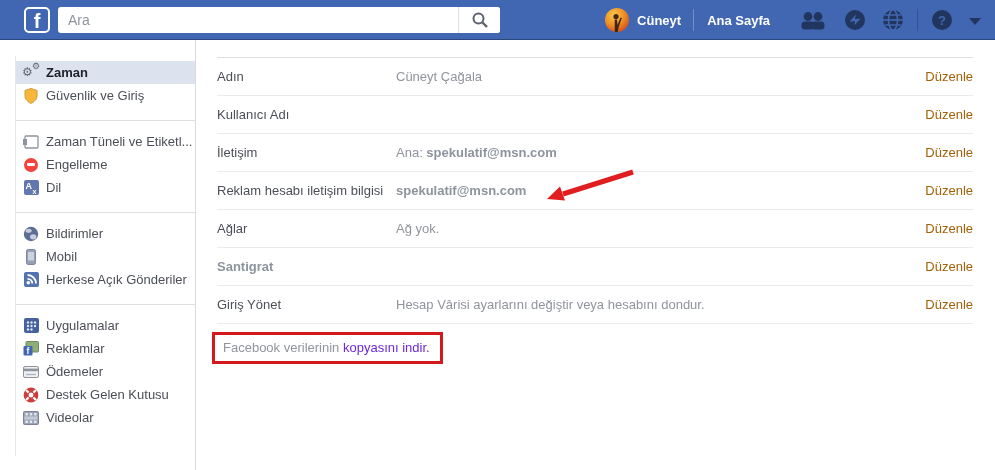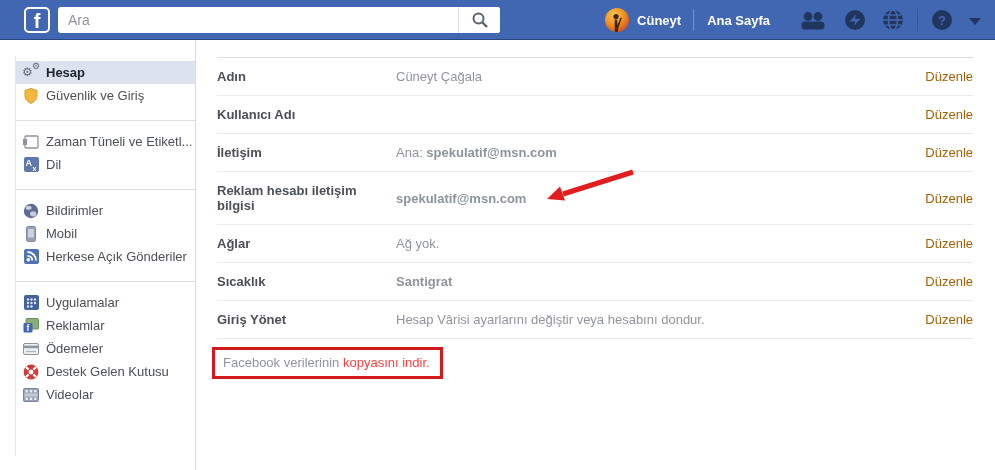--- a/index.html
+++ b/index.html
@@ -76,31 +76,31 @@
     color:#fff; font-weight:bold;
   }
   .lang-a { position:absolute; left:2px; top:1px; font-size:9px; }
   .lang-x { position:absolute; right:2px; bottom:0px; font-size:7px; }
   
   .content { position:absolute; left:196px; top:40px; right:0; bottom:0; background:#fff; }
   .content-inner { padding:0 22px 0 21px; }
   .page-title { font-size:16px; font-weight:bold; color:#1d2129; margin:28px 0 0 0; }
   .settings-table { margin-top:17px; border-top:1px solid #dddfe2; }
   .srow { display:flex; align-items:center; padding:11px 0; border-bottom:1px solid #e9ebee; }
-  .srow-label { width:179px; flex-shrink:0; font-weight:bold; color:#4b4f56; }
+  .srow-label { width:179px; flex-shrink:0; font-weight:normal; color:#4b4f56; }
   .srow-value { color:#90949c; }
   .srow-value .vbold { font-weight:bold; color:#8d949e; }
   .srow-edit { margin-left:auto; color:#a16207; text-decoration:none; cursor:pointer; }
   .download-row { margin-top:8px; }
   .red-box {
     display:inline-block; border:3px solid #d3191c; padding:5px 10px 6px 8px;
     margin-left:-5px; background:#fff;
   }
   .dl-prefix { color:#90949c; }
-  .dl-link { color:#ef4444; cursor:pointer; }
+  .dl-link { color:#6d28d9; cursor:pointer; }
   .arrow-annotation { position:absolute; left:348px; top:125px; pointer-events:none; }
 </style>
 </head>
 <body>
 
 <div class="navbar">
   <div class="fb-logo">f</div>
   <div class="search">
     <input type="text" placeholder="Ara" style="">
     <div class="search-btn">
@@ -158,21 +158,21 @@
   <div class="sidebar-leftline"></div>
 
   <div class="side-group-1">
     <div class="side-item selected">
       <span class="side-ico">
         <span class="gear-wrap">
             <span class="gear-big">⚙</span>
             <span class="gear-small">⚙</span>
           </span>
       </span>
-      <span>Hesap</span>
+      <span>Zaman</span>
     </div>
     <div class="side-item">
       <span class="side-ico">
         <svg width="14" height="16" viewBox="0 0 14 16">
           <path d="M7,0.5 L13,2.5 V8 C13,12.5 7,15.5 7,15.5 C7,15.5 1,12.5 1,8 V2.5 Z" fill="#f6b73c" stroke="#cf9a2e" stroke-width="1"></path>
         </svg>
       </span>
       <span>Güvenlik ve Giriş</span>
     </div>
   </div>
@@ -181,20 +181,26 @@
 
   <div class="side-group-n">
     <div class="side-item">
       <span class="side-ico">
         <svg width="16" height="14" viewBox="0 0 16 14">
           <rect x="2" y="1" width="13" height="12" rx="1" fill="#fff" stroke="#8d949e" stroke-width="1.3"></rect>
           <rect x="0" y="4" width="4" height="6" fill="#8d949e"></rect>
         </svg>
       </span>
       <span>Zaman Tüneli ve Etiketl...</span>
+    </div>
+    <div class="side-item">
+      <span class="side-ico">
+          <span class="block-ico"></span>
+        </span>
+      <span>Engelleme</span>
     </div>
     <div class="side-item">
       <span class="side-ico">
         <span class="lang-ico">
             <span class="lang-a">A</span>
             <span class="lang-x">x</span>
           </span>
       </span>
       <span>Dil</span>
     </div>
@@ -332,21 +338,20 @@
         <a class="srow-edit">Düzenle</a>
       </div>
 
       <div class="srow">
         <div class="srow-label">Ağlar</div>
         <div class="srow-value"><span>Ağ yok.</span></div>
         <a class="srow-edit">Düzenle</a>
       </div>
 
       <div class="srow">
-        <div class="srow-label">Sıcaklık</div>
         <div class="srow-value"><span class="vbold">Santigrat</span></div>
         <a class="srow-edit">Düzenle</a>
       </div>
 
       <div class="srow">
         <div class="srow-label">Giriş Yönet</div>
         <div class="srow-value"><span>Hesap Vârisi ayarlarını değiştir veya hesabını dondur.</span></div>
         <a class="srow-edit">Düzenle</a>
       </div>
 

